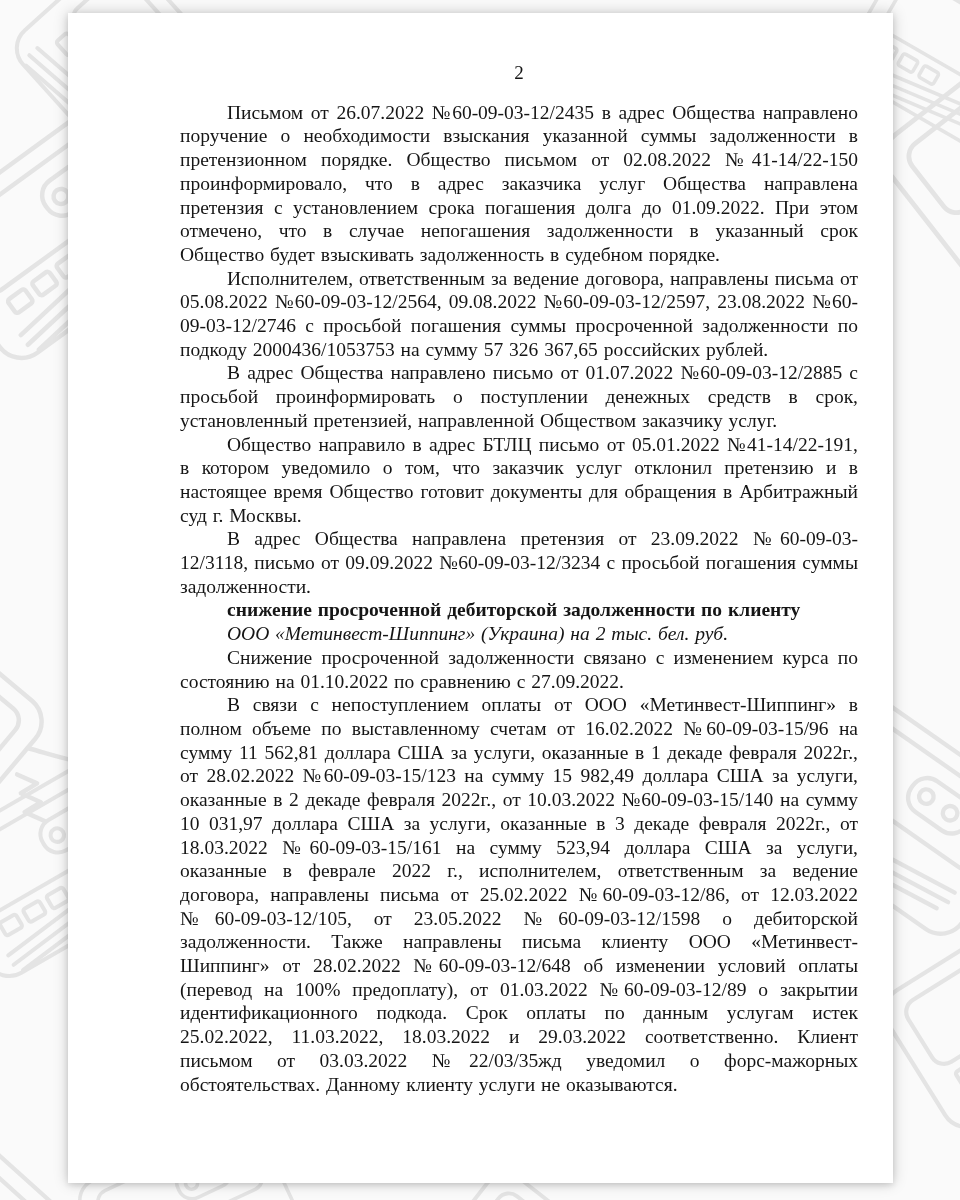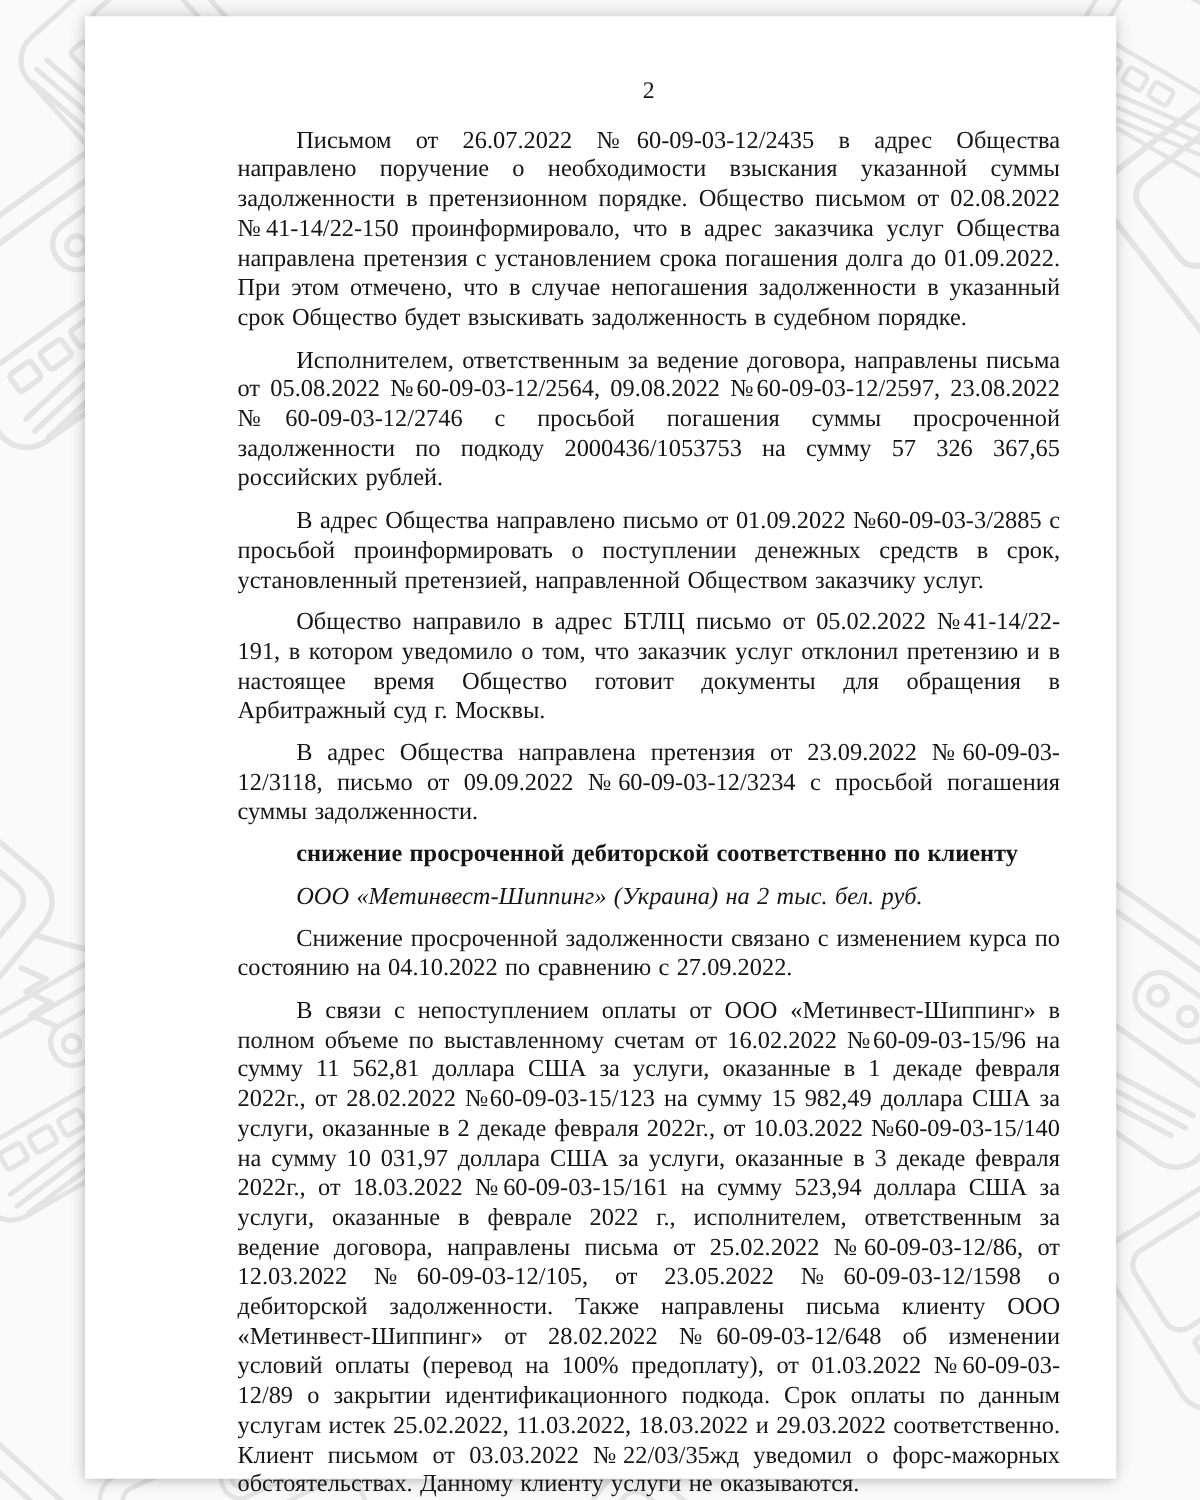--- a/index.html
+++ b/index.html
@@ -22,21 +22,21 @@
     position:absolute;left:112px;top:48px;width:678px;
     color:#151515;
     font-size:19.5px;line-height:23.7px;
   }
   .page-number{
     text-align:center;
     margin:0 0 16px 0;
     font-size:19px;
   }
   p.para{
-    margin:10px;
+    margin:0;
     text-align:justify;
     text-indent:47px;
     word-spacing:1px;
   }
   p.para.bold{font-weight:bold;}
   p.para.italic{font-style:italic;font-family:Liberation Serif, serif;}
 </style>
 </head>
 <body>
 
@@ -72,21 +72,21 @@
   <use href="#cassette" transform="translate(60,1185) rotate(-25) scale(1.2)"></use>
   <use href="#cassette" transform="translate(420,-120) rotate(-40) scale(1.3)"></use>
   <use href="#cassette" transform="translate(900,-60) rotate(30) scale(1.2)"></use>
 </svg>
 
 <div class="sheet">
   <div class="content">
     <div class="page-number">2</div>
     <p class="para">Письмом от 26.07.2022 №60-09-03-12/2435 в адрес Общества направлено поручение о необходимости взыскания указанной суммы задолженности в претензионном порядке. Общество письмом от 02.08.2022 №41-14/22-150 проинформировало, что в адрес заказчика услуг Общества направлена претензия с установлением срока погашения долга до 01.09.2022. При этом отмечено, что в случае непогашения задолженности в указанный срок Общество будет взыскивать задолженность в судебном порядке.</p>
     <p class="para">Исполнителем, ответственным за ведение договора, направлены письма от 05.08.2022 №60-09-03-12/2564, 09.08.2022 №60-09-03-12/2597, 23.08.2022 №60-09-03-12/2746 с просьбой погашения суммы просроченной задолженности по подкоду 2000436/1053753 на сумму 57 326 367,65 российских рублей.</p>
-    <p class="para">В адрес Общества направлено письмо от 01.09.2022 №60-09-03-3/2885 с просьбой проинформировать о поступлении денежных средств в срок, установленный претензией, направленной Обществом заказчику услуг.</p>
-    <p class="para">Общество направило в адрес БТЛЦ письмо от 05.02.2022 №41-14/22-191, в котором уведомило о том, что заказчик услуг отклонил претензию и в настоящее время Общество готовит документы для обращения в Арбитражный суд г. Москвы.</p>
+    <p class="para">В адрес Общества направлено письмо от 01.07.2022 №60-09-03-12/2885 с просьбой проинформировать о поступлении денежных средств в срок, установленный претензией, направленной Обществом заказчику услуг.</p>
+    <p class="para">Общество направило в адрес БТЛЦ письмо от 05.01.2022 №41-14/22-191, в котором уведомило о том, что заказчик услуг отклонил претензию и в настоящее время Общество готовит документы для обращения в Арбитражный суд г. Москвы.</p>
     <p class="para">В адрес Общества направлена претензия от 23.09.2022 №60-09-03-12/3118, письмо от 09.09.2022 №60-09-03-12/3234 с просьбой погашения суммы задолженности.</p>
-    <p class="para bold">снижение просроченной дебиторской соответственно по клиенту</p>
+    <p class="para bold">снижение просроченной дебиторской задолженности по клиенту</p>
     <p class="para italic">ООО «Метинвест-Шиппинг» (Украина) на 2 тыс. бел. руб.</p>
-    <p class="para">Снижение просроченной задолженности связано с изменением курса по состоянию на 04.10.2022 по сравнению с 27.09.2022.</p>
+    <p class="para">Снижение просроченной задолженности связано с изменением курса по состоянию на 01.10.2022 по сравнению с 27.09.2022.</p>
     <p class="para">В связи с непоступлением оплаты от ООО «Метинвест-Шиппинг» в полном объеме по выставленному счетам от 16.02.2022 №60-09-03-15/96 на сумму 11 562,81 доллара США за услуги, оказанные в 1 декаде февраля 2022г., от 28.02.2022 №60-09-03-15/123 на сумму 15 982,49 доллара США за услуги, оказанные в 2 декаде февраля 2022г., от 10.03.2022 №60-09-03-15/140 на сумму 10 031,97 доллара США за услуги, оказанные в 3 декаде февраля 2022г., от 18.03.2022 №60-09-03-15/161 на сумму 523,94 доллара США за услуги, оказанные в феврале 2022 г., исполнителем, ответственным за ведение договора, направлены письма от 25.02.2022 №60-09-03-12/86, от 12.03.2022 №60-09-03-12/105, от 23.05.2022 №60-09-03-12/1598 о дебиторской задолженности. Также направлены письма клиенту ООО «Метинвест-Шиппинг» от 28.02.2022 №60-09-03-12/648 об изменении условий оплаты (перевод на 100% предоплату), от 01.03.2022 №60-09-03-12/89 о закрытии идентификационного подкода. Срок оплаты по данным услугам истек 25.02.2022, 11.03.2022, 18.03.2022 и 29.03.2022 соответственно. Клиент письмом от 03.03.2022 №22/03/35жд уведомил о форс-мажорных обстоятельствах. Данному клиенту услуги не оказываются.</p>
   </div>
 </div>
 
 </body></html>

